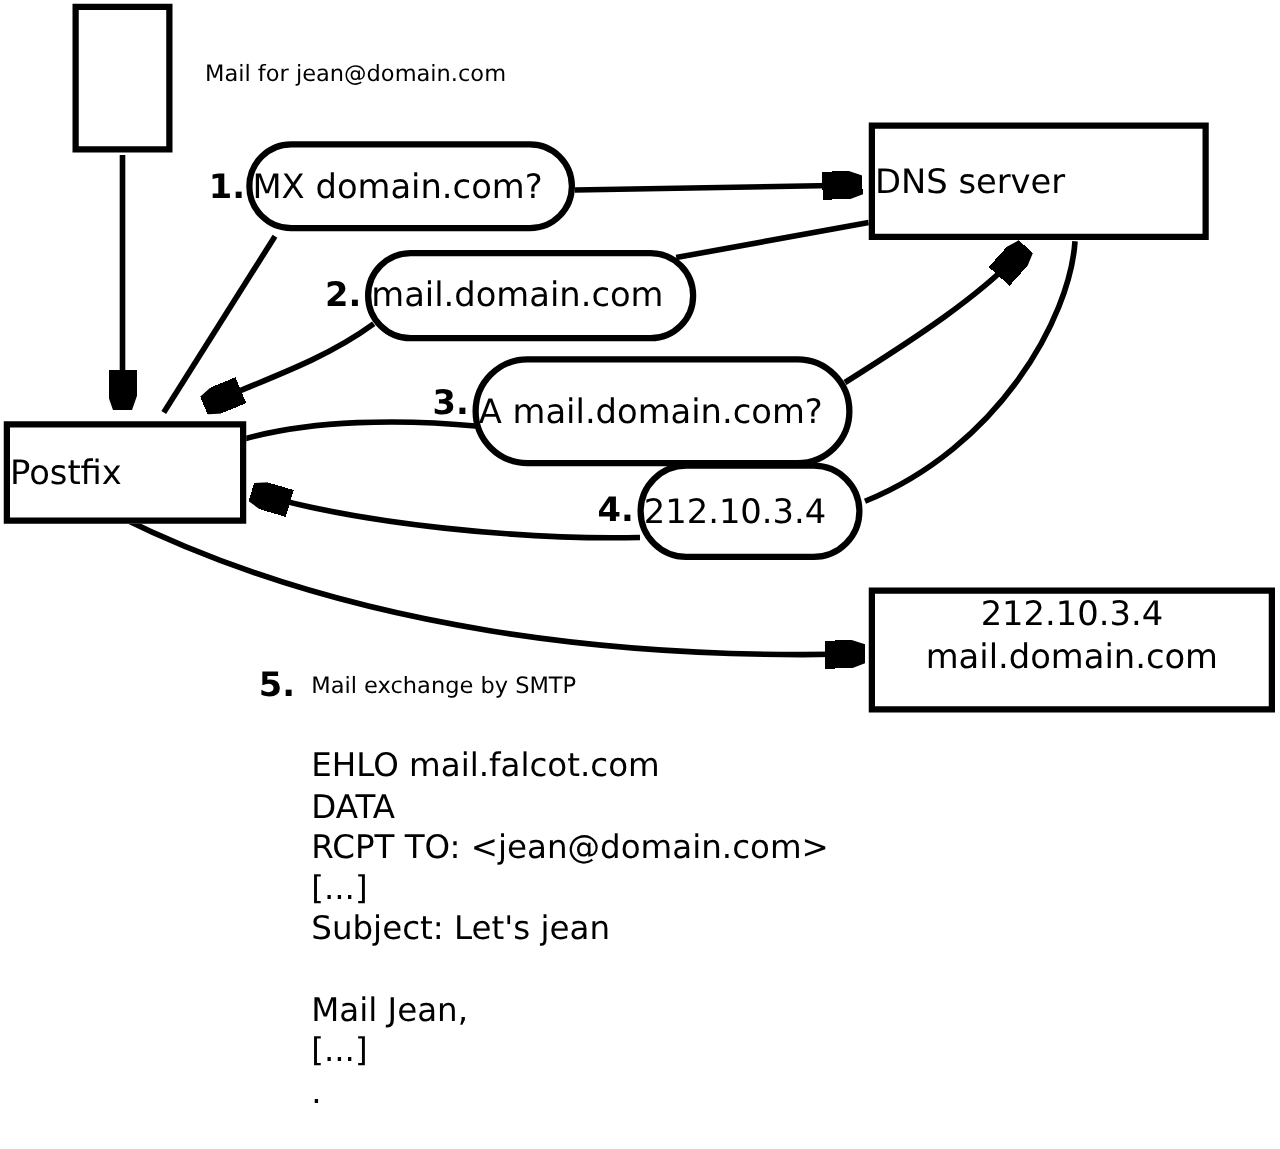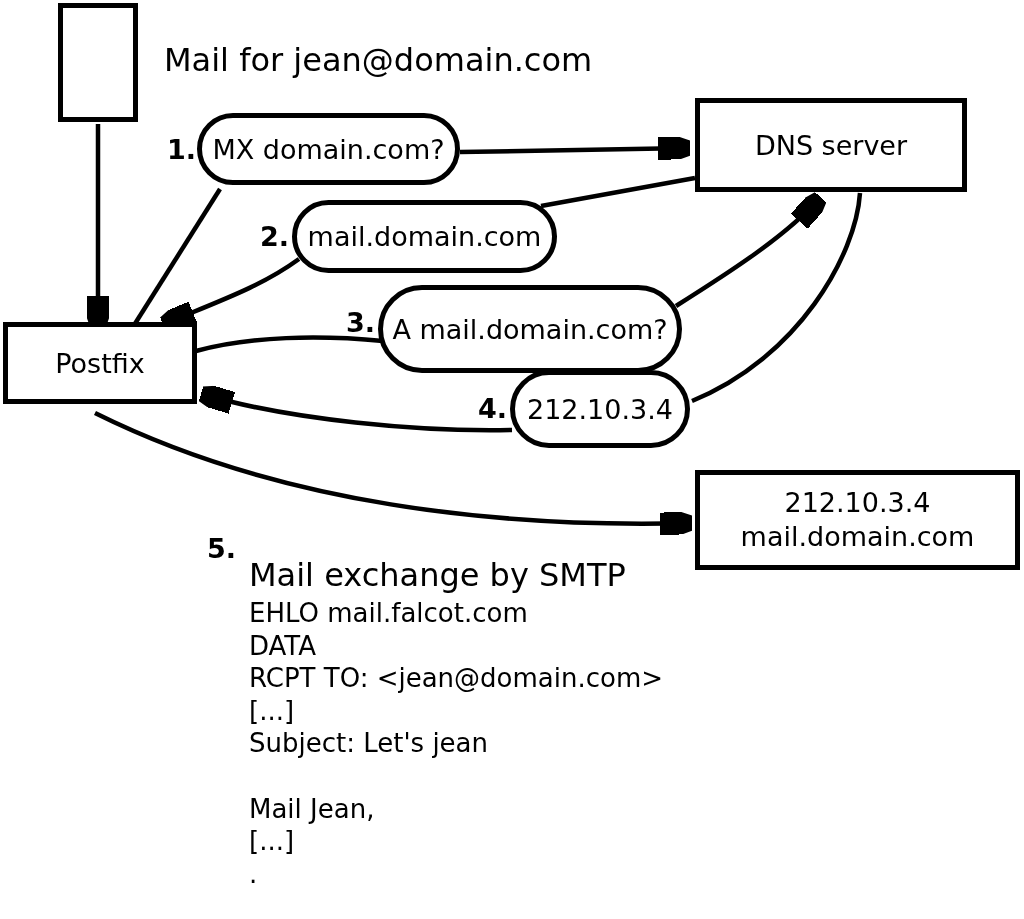--- a/index.html
+++ b/index.html
@@ -19,21 +19,21 @@
     width: 1024px; height: 919px;
     z-index: 0;
   }
   .node {
     position: absolute;
     background: #ffffff;
     border: 5px solid #000000;
     box-sizing: border-box;
     display: flex;
     align-items: center;
-    justify-content: center;
+    justify-content: flex-start;
     font-size: 27px;
     z-index: 1;
   }
   .pill {
     border-radius: 999px;
   }
   .two-line {
     flex-direction: column;
     line-height: 34px;
   }
@@ -41,21 +41,21 @@
     position: absolute;
     font-size: 27px;
     font-weight: bold;
     width: 40px;
     text-align: right;
     z-index: 2;
     line-height: 32px;
   }
   .free-label {
     position: absolute;
-    font-size: 32px;
+    font-size: 18px;
     white-space: nowrap;
     z-index: 2;
     line-height: 32px;
   }
   #smtp-block {
     position: absolute;
     left: 249px;
     top: 597px;
     font-size: 26px;
     z-index: 2;
@@ -93,21 +93,21 @@
     <path d="M860,193 C856,255 798,358 692,401"></path>
     <path d="M512,430 C420,432 290,420 202,394" marker-end="url(#arrowhead)"></path>
 
     <path d="M95,413 C280,505 500,528 691,523" marker-end="url(#arrowhead)"></path>
   </svg>
 
   <div class="node" style="left:58px; top:3px; width:80px; height:119px;"></div>
 
   <div class="free-label" style="left:164px; top:44px;">Mail for jean@domain.com</div>
 
-  <div class="node" style="left:3px; top:322px; width:194px; height:82px;">
+  <div class="node" style="left:3px; top:337px; width:194px; height:82px;">
     <span>Postfix</span>
   </div>
 
   <div class="node" style="left:695px; top:98px; width:272px; height:94px;">
     <span>DNS server</span>
   </div>
 
   <div class="node two-line" style="left:695px; top:470px; width:325px; height:100px;">
     <span>212.10.3.4</span>
     <span>mail.domain.com</span>
@@ -127,21 +127,21 @@
   <div class="node pill" style="left:378px; top:285px; width:304px; height:88px;">
     <span>A mail.domain.com?</span>
   </div>
 
   <div class="step-num" style="left:467px; top:393px;">4.</div>
   <div class="node pill" style="left:510px; top:370px; width:180px; height:78px;">
     <span>212.10.3.4</span>
   </div>
 
   <div class="step-num" style="left:196px; top:533px;">5.</div>
-  <div class="free-label" style="left:249px; top:559px;">Mail exchange by SMTP</div>
+  <div class="free-label" style="left:249px; top:533px;">Mail exchange by SMTP</div>
 
   <div id="smtp-block">
     <div class="smtp-line">EHLO mail.falcot.com</div>
     <div class="smtp-line">DATA</div>
     <div class="smtp-line">RCPT TO: &lt;jean@domain.com&gt;</div>
     <div class="smtp-line">[...]</div>
     <div class="smtp-line">Subject: Let's jean</div>
     <div class="smtp-line"></div>
     <div class="smtp-line">Mail Jean,</div>
     <div class="smtp-line">[...]</div>

